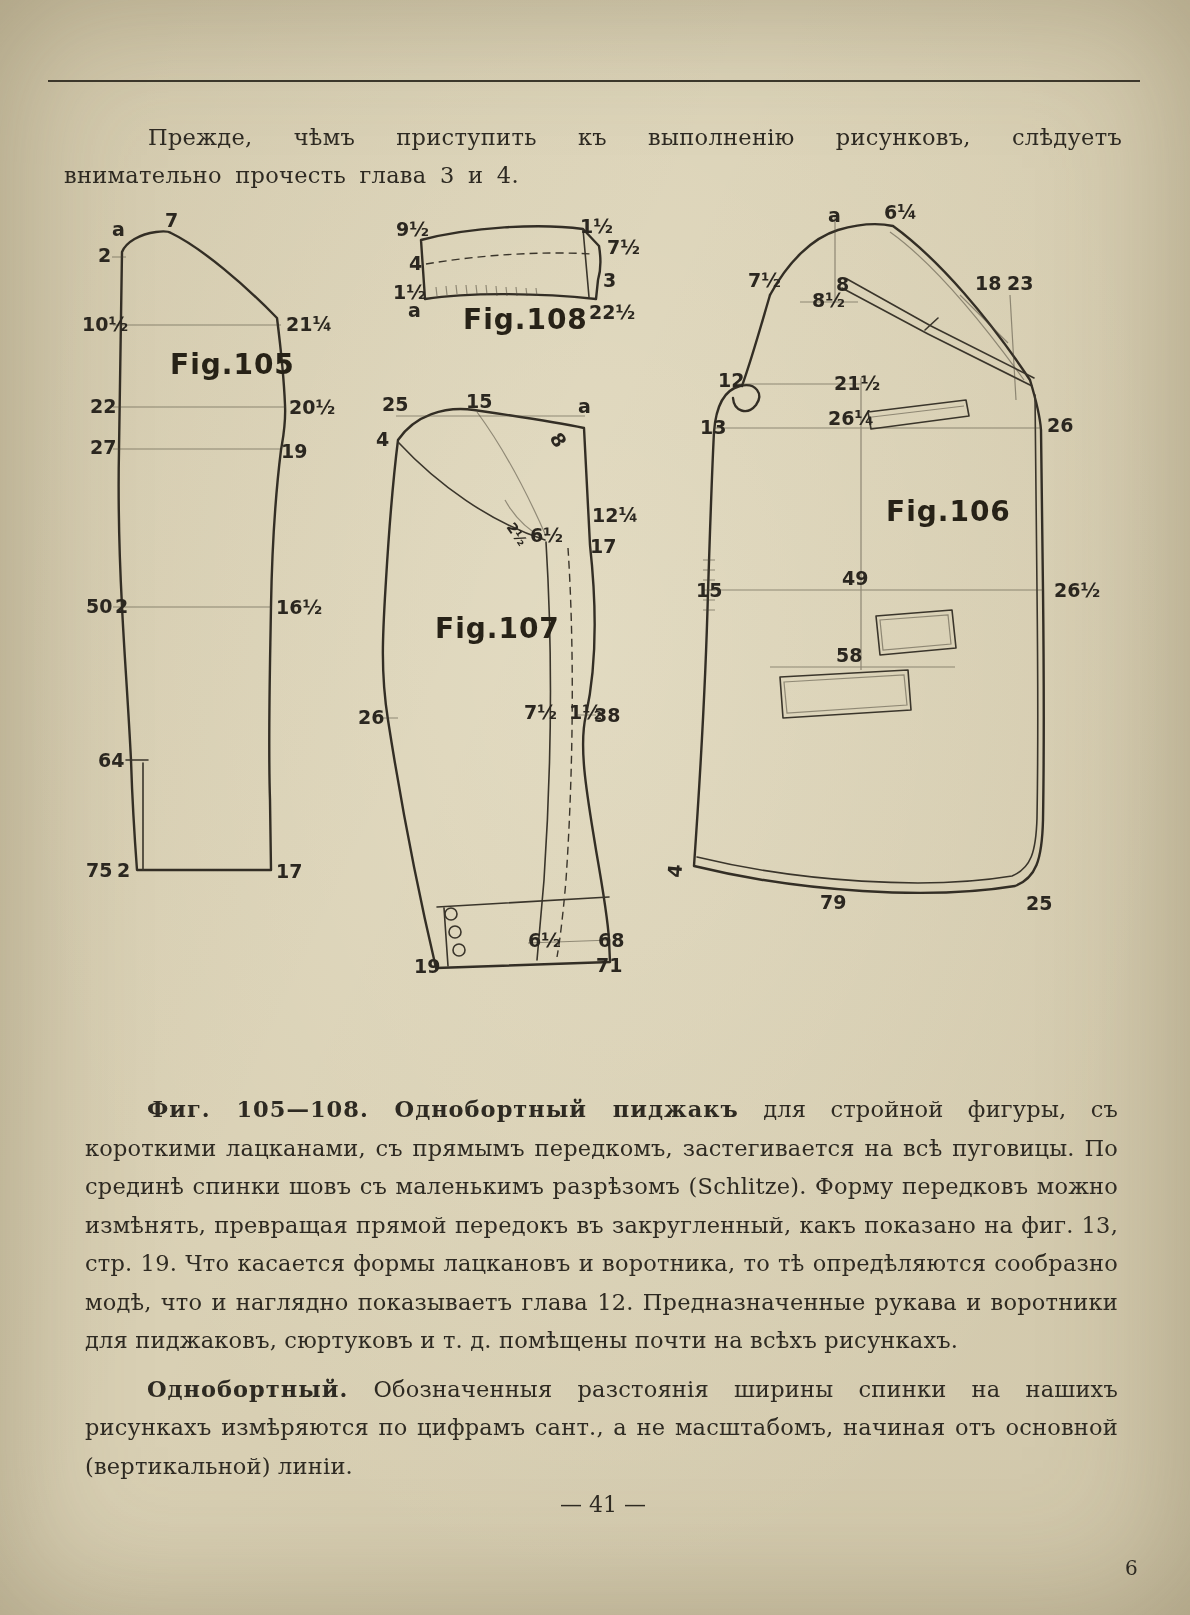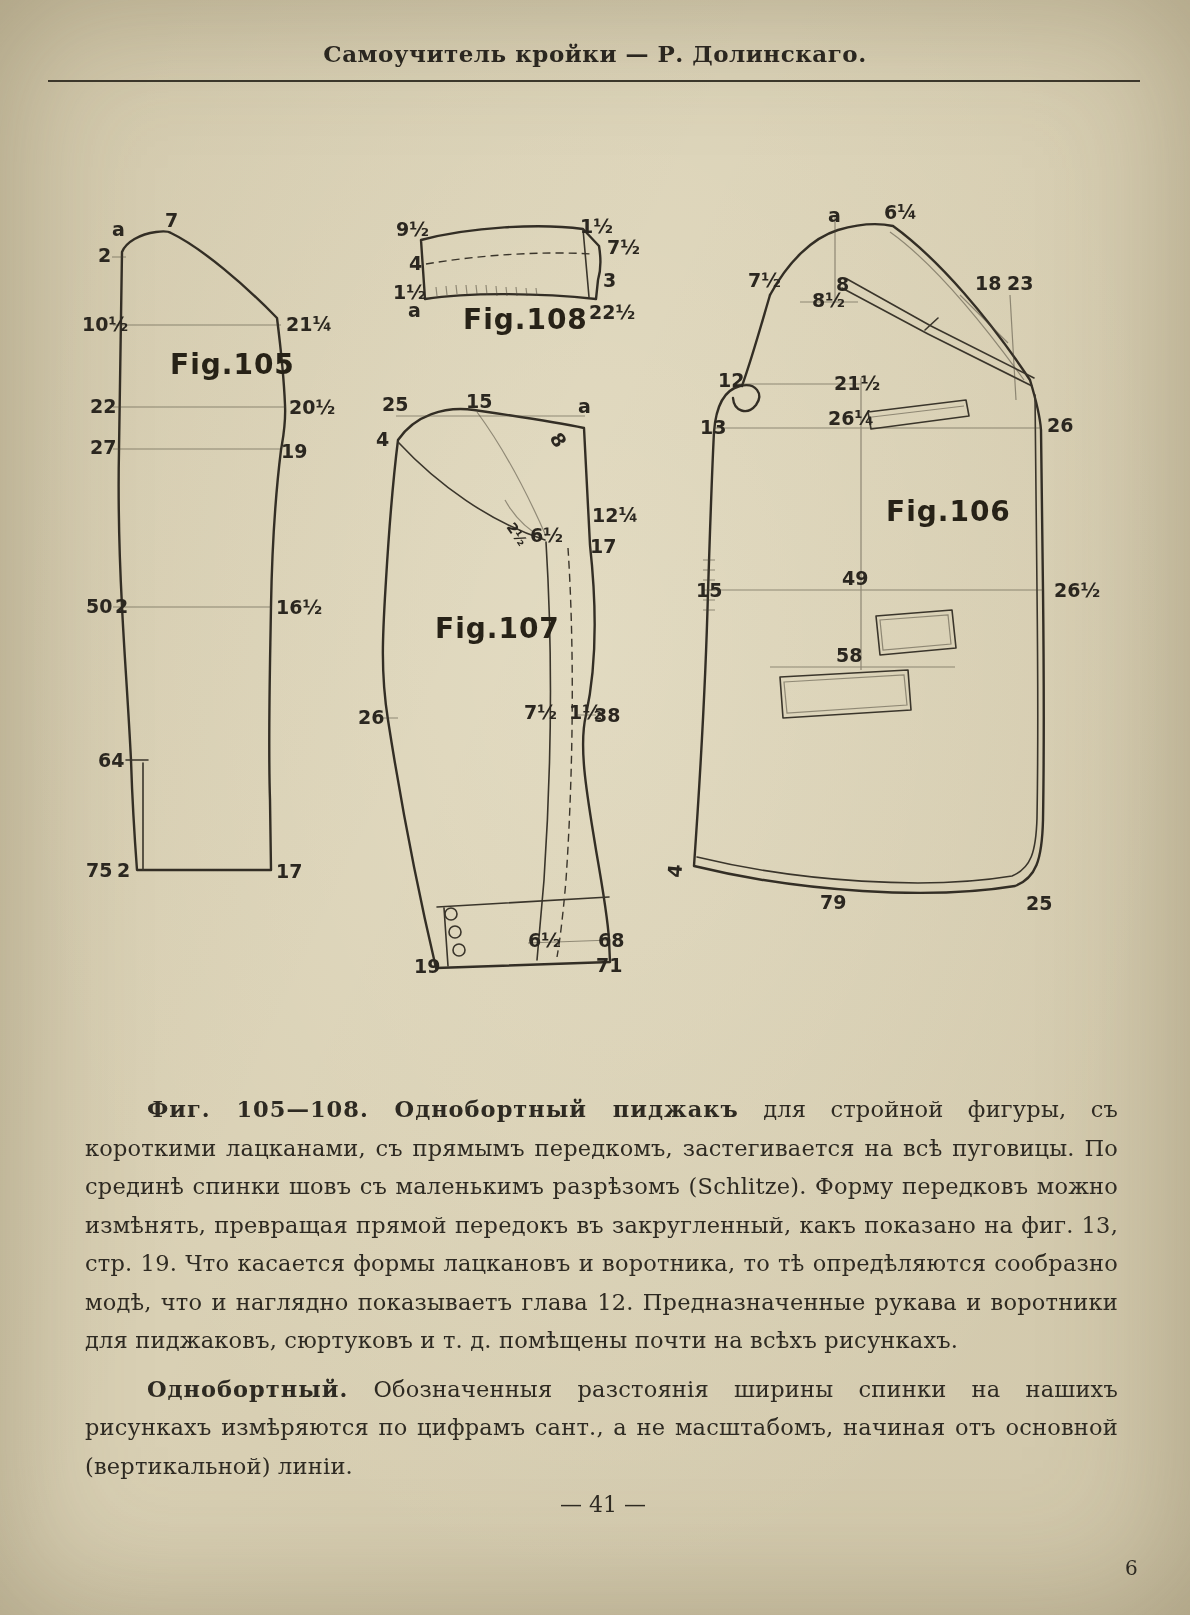--- a/index.html
+++ b/index.html
@@ -54,23 +54,23 @@
   .dashedl{fill:none;stroke:#3a352b;stroke-width:1.4;stroke-dasharray:8 5;}
   .lbl{font-family:"DejaVu Sans", sans-serif;font-weight:bold;font-size:19px;fill:#2b2720;}
   .lbl-sm{font-family:"DejaVu Sans", sans-serif;font-weight:bold;font-size:14px;fill:#2b2720;}
   .cap{font-family:"DejaVu Sans", sans-serif;font-weight:bold;font-size:28px;fill:#272217;letter-spacing:1px;}
 </style>
 </head>
 <body>
 
 <div class="page">
 
-  <div class="header">Самоучитель кройки — Р. Долинскаго.</div>
   <div class="header-rule"></div>
 
+  <div class="intro">Прежде, чѣмъ приступить къ выполненію рисунковъ, слѣдуетъ внимательно прочесть глава 3 и 4.</div>
 
   <div class="diagram-wrap">
     <svg width="1190" height="810" viewBox="0 0 1190 810">
 
       <g>
         <path class="outline" d="M 122,52 C 126,42 140,34 156,32 C 163,31 168,31 171,33
              C 202,48 246,86 277,118
              C 281,150 284,180 285,205 C 286,225 283,238 281,250
              C 276,290 272,350 271,406 C 270,470 268,540 270,600 L 271,670
              L 137,670

